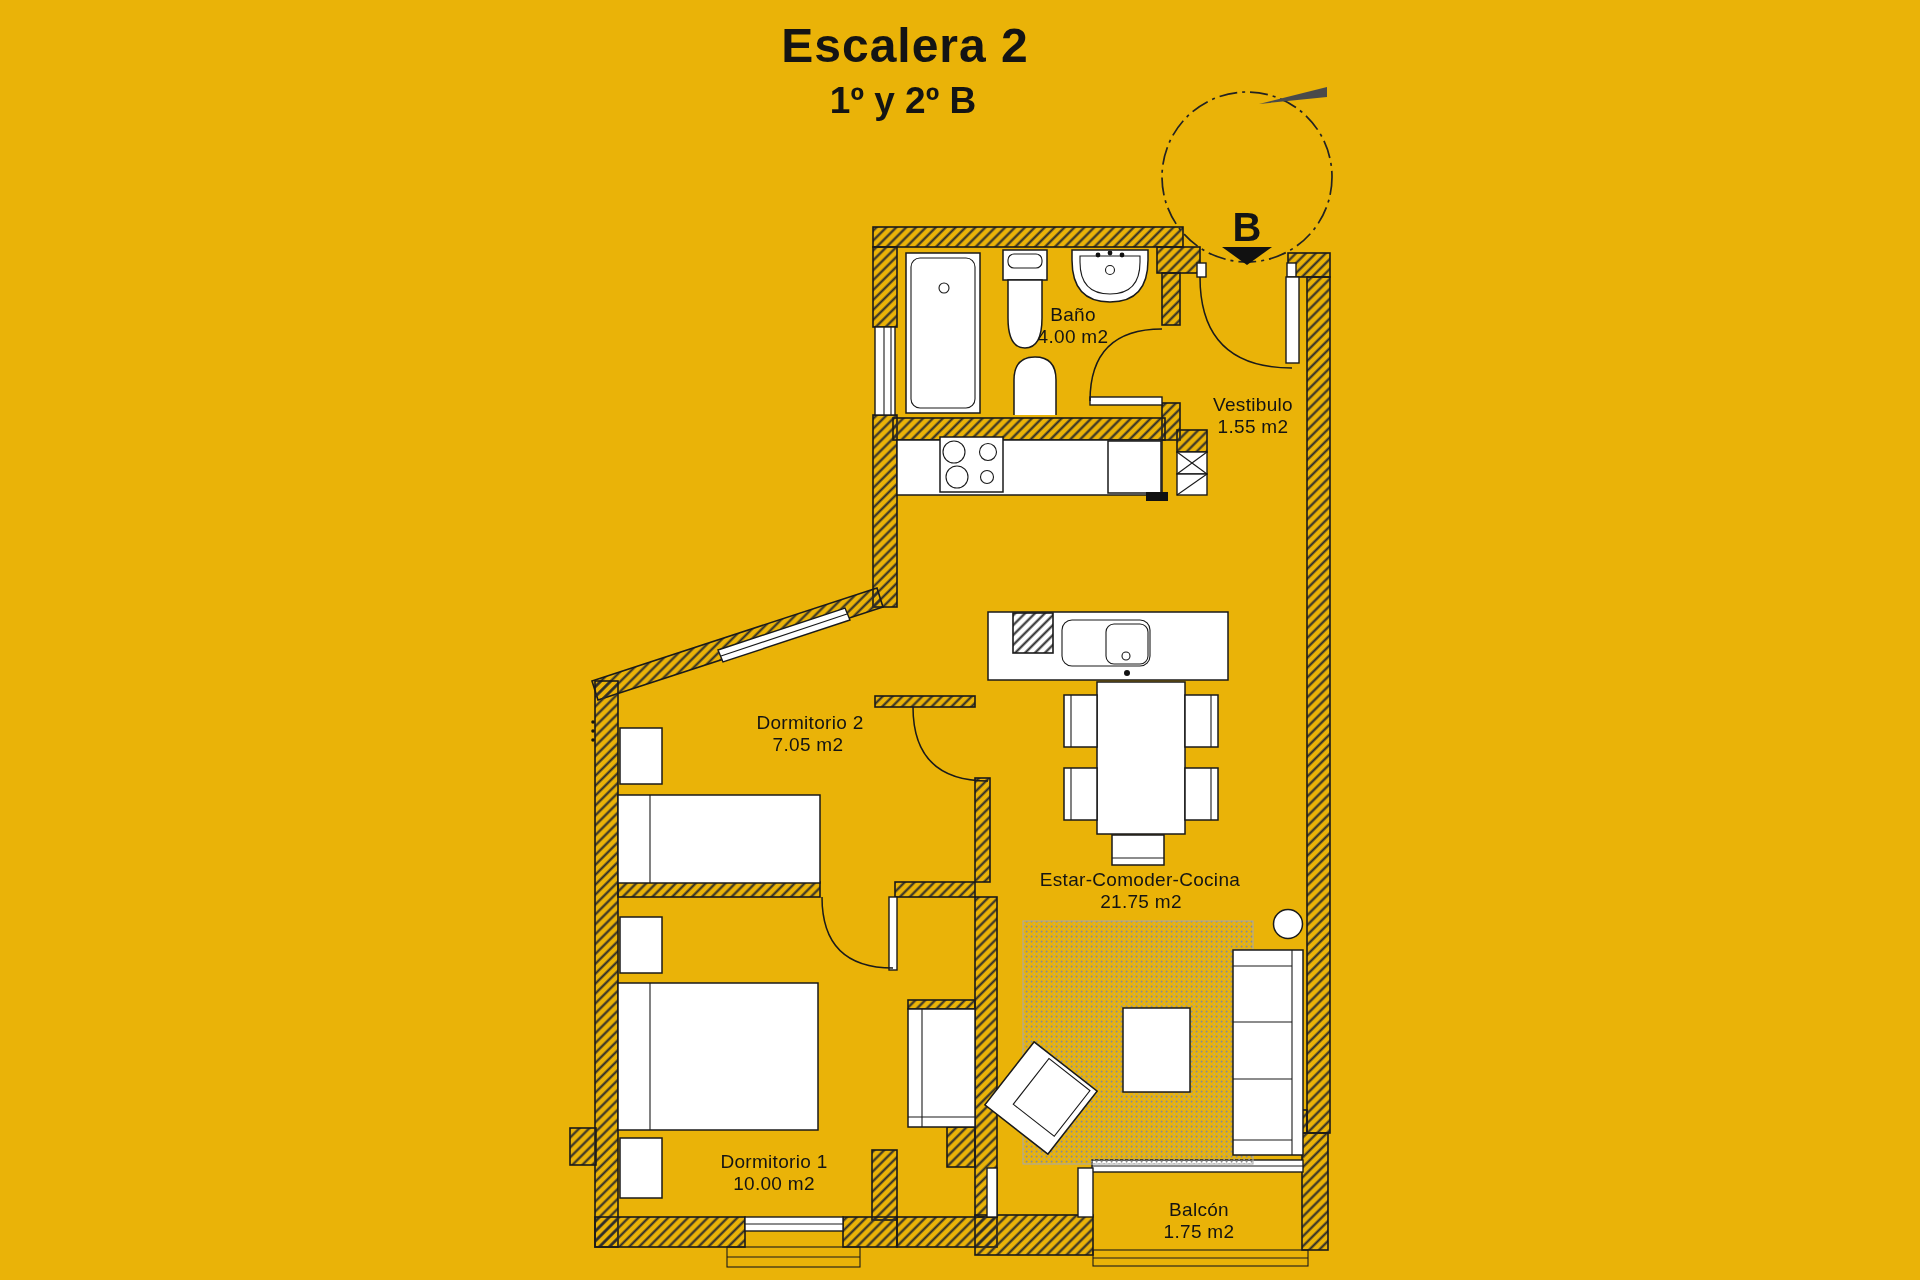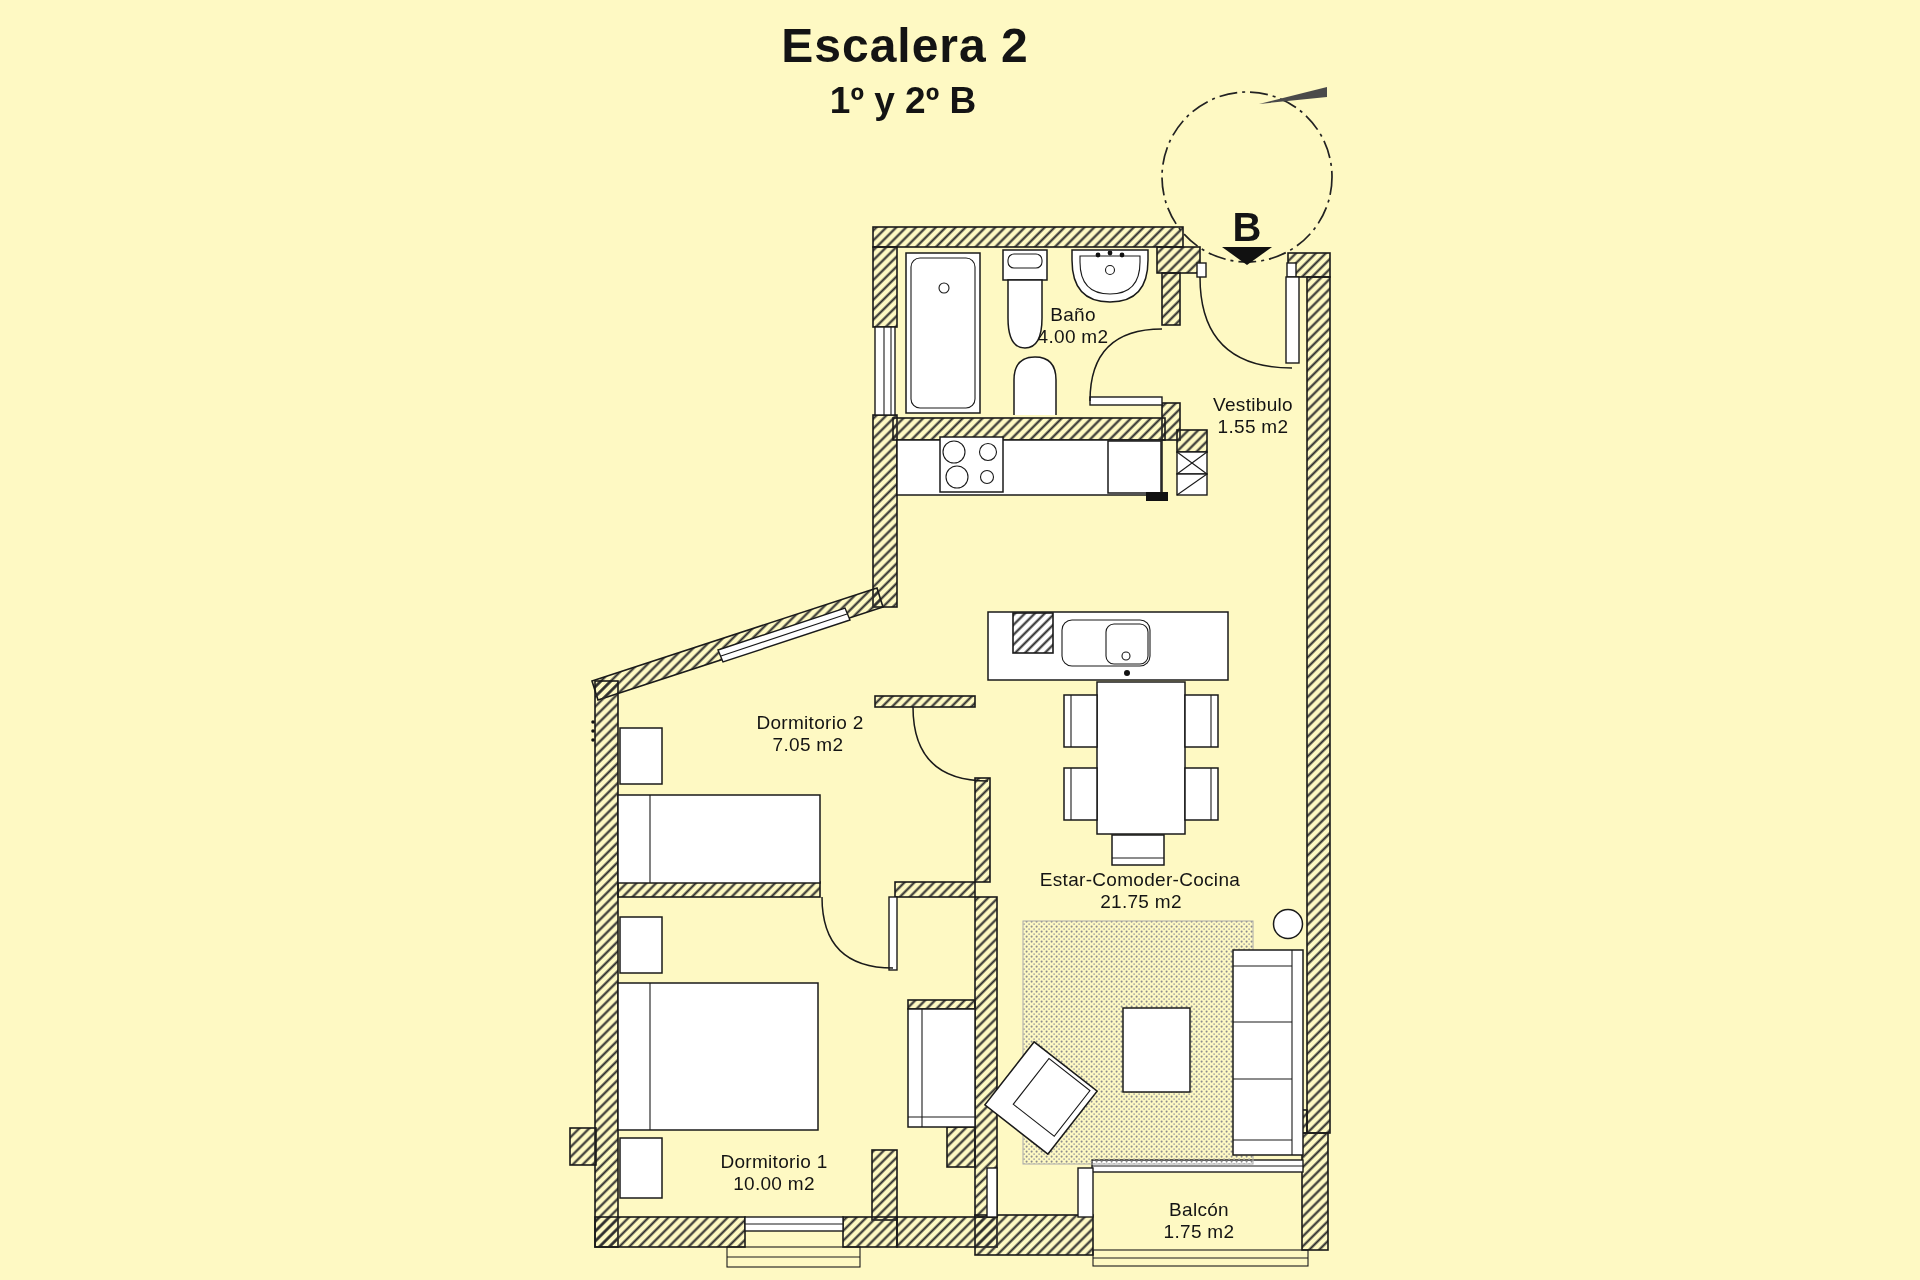--- a/index.html
+++ b/index.html
@@ -1,17 +1,17 @@
 <!DOCTYPE html>
 <html><head>
 <meta charset="utf-8">
 <style>
   html,body{margin:0;padding:0;background:#e9e9e9;}
   .stage{
-    width:1920px;height:1280px;position:relative;background:#fef9c3;
+    width:1920px;height:1280px;position:relative;background:#eab308;
     font-family:"Liberation Sans", sans-serif;overflow:hidden;
   }
   .stage svg{position:absolute;left:0;top:0;}
   text{fill:#141414;}
   .room-name,.room-area{font-size:19px;letter-spacing:.3px;}
   .plan-title{font-size:48px;font-weight:bold;letter-spacing:1px;}
   .plan-subtitle{font-size:37px;font-weight:bold;}
   .stair-b{font-size:40px;font-weight:bold;}
   .wall{fill:url(#hatch);stroke:#1a1a1a;stroke-width:1.6;}
   .lw{stroke:#1a1a1a;stroke-width:1.5;fill:none;}

